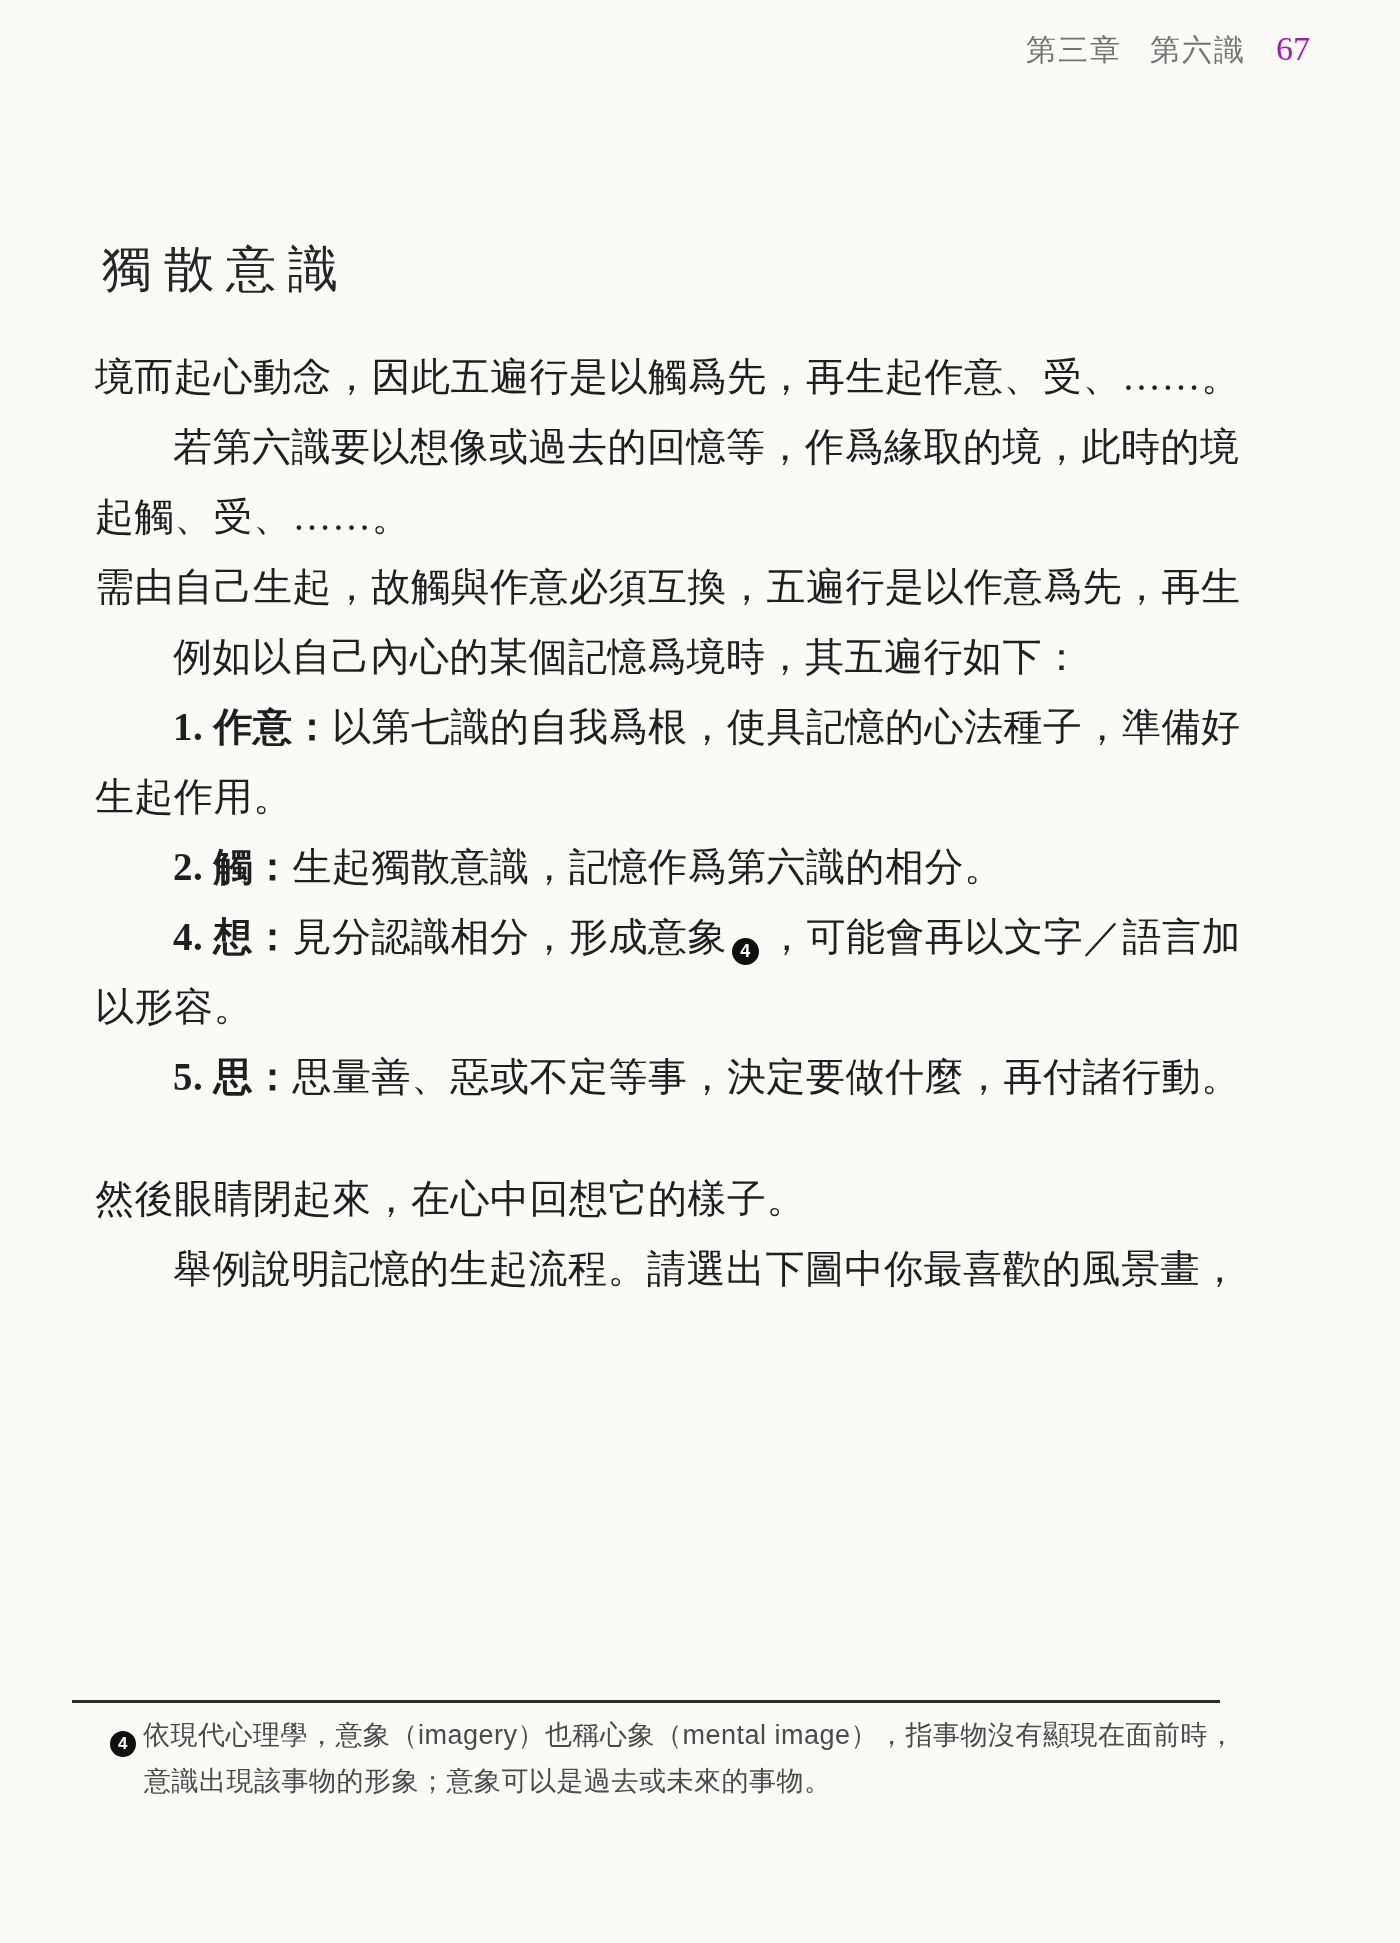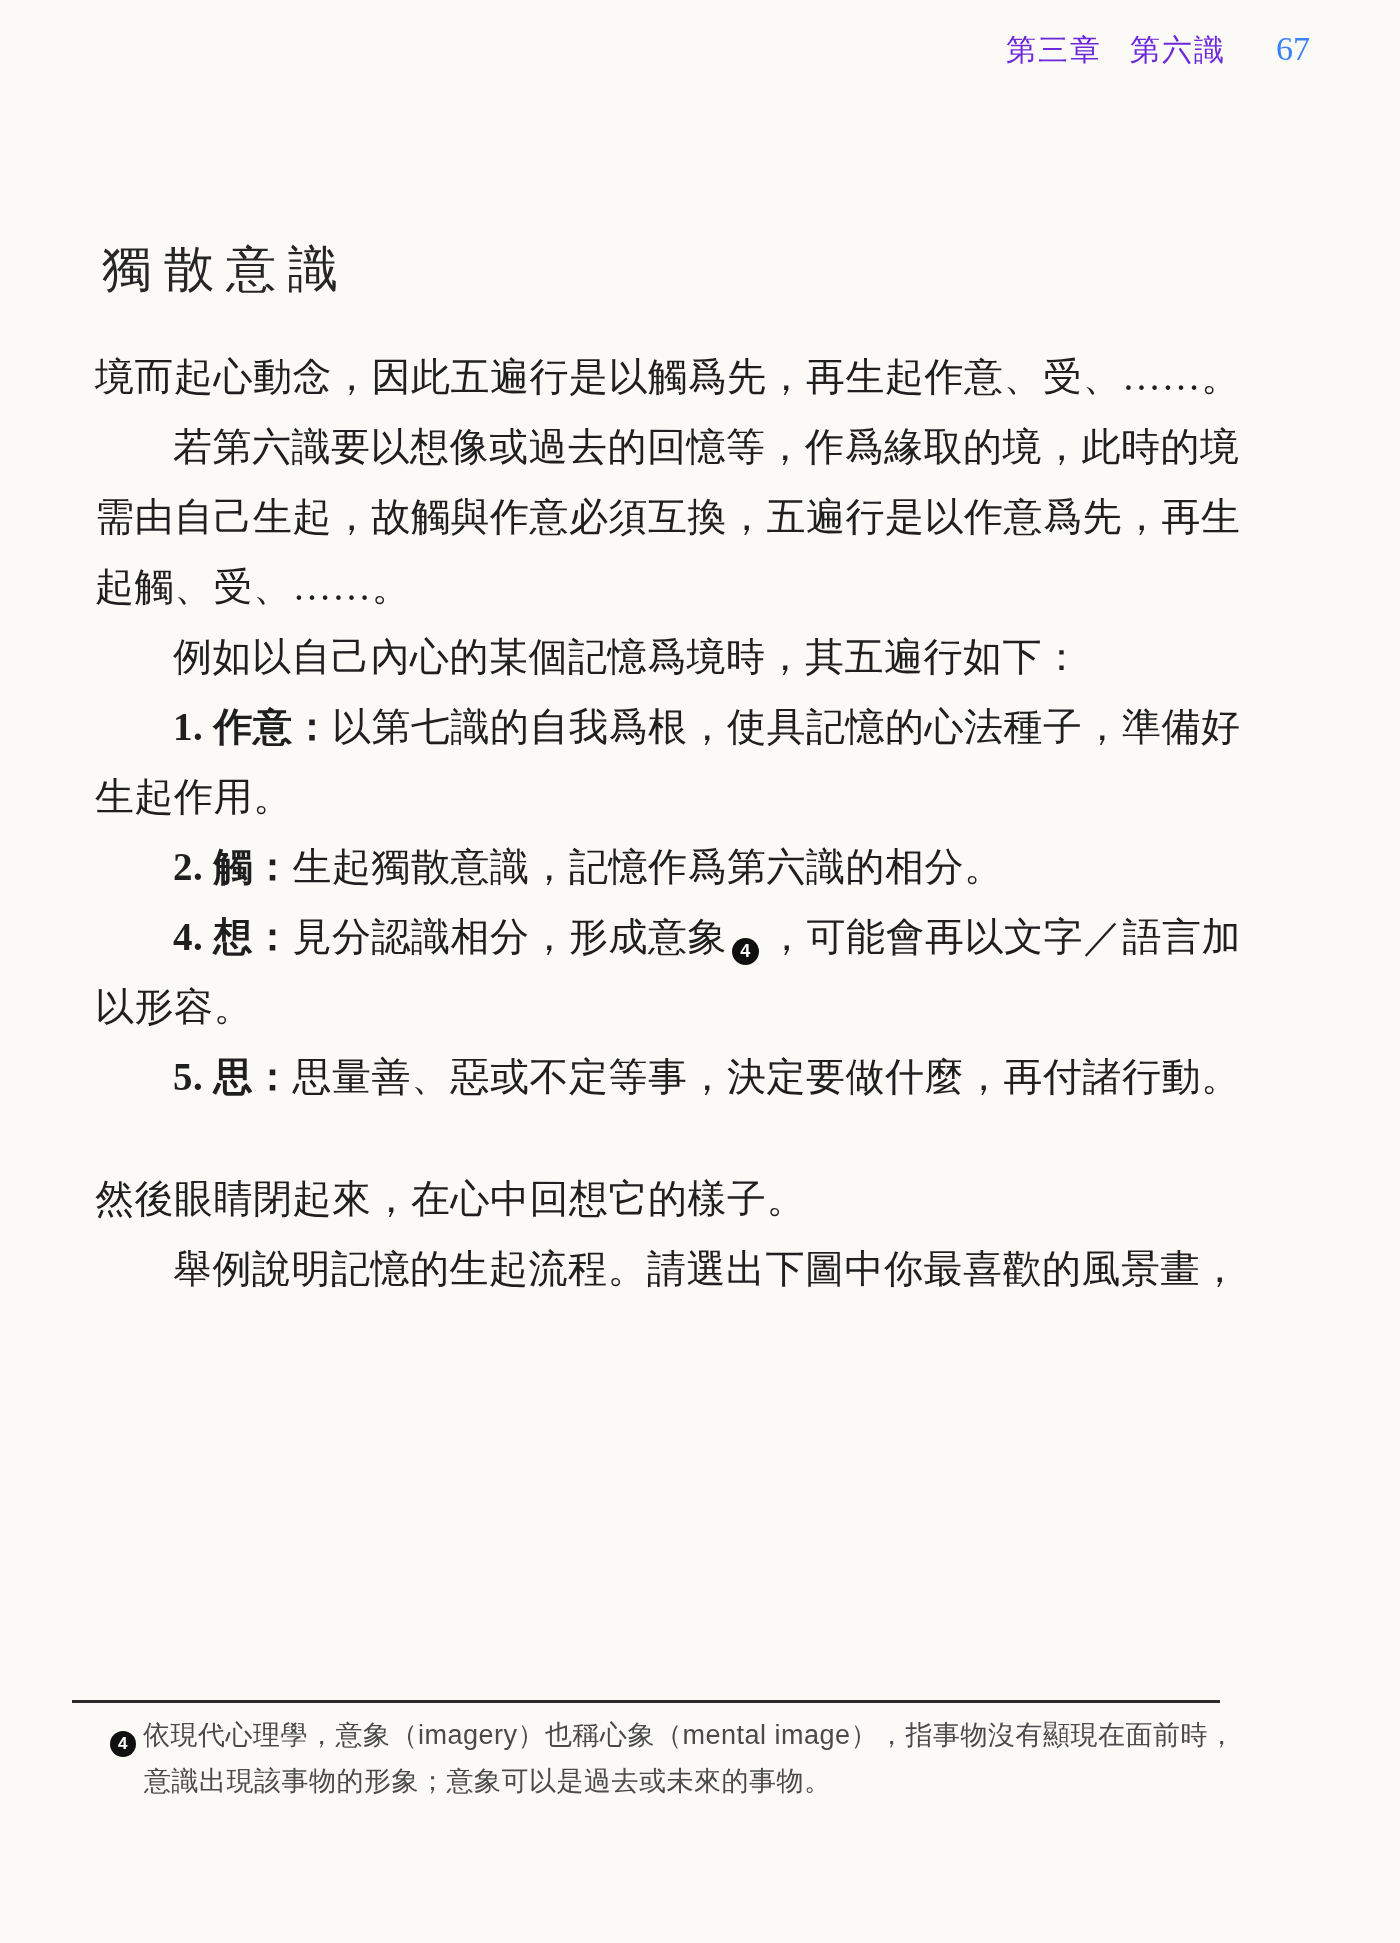--- a/index.html
+++ b/index.html
@@ -20,29 +20,29 @@
   .running-header {
     position: absolute;
     top: 30px;
     left: 0;
     width: 1310px;
     text-align: right;
     white-space: nowrap;
   }
   .running-header .hdr-cjk {
     font-size: 30px;
-    color: #6d28d9;
+    color: #737373;
     letter-spacing: 2px;
   }
   .running-header .hdr-gap { display: inline-block; width: 20px; }
   .running-header .pagenum {
     display: inline-block;
-    margin-left: 46px;
+    margin-left: 26px;
     font-size: 34px;
-    color: #3b82f6;
+    color: #a21caf;
   }
   
   .chapter-title {
     position: absolute;
     top: 216px;
     left: 102px;
     font-size: 50px;
     letter-spacing: 12px;
     color: #262626;
     font-weight: 500;
@@ -135,22 +135,22 @@
     <span class="pagenum">67</span>
   </div>
 
   <div class="chapter-title">獨散意識</div>
 
   <div class="content">
 
     <div class="line">境而起心動念，因此五遍行是以觸爲先，再生起作意、受、……。</div>
 
     <div class="line ind">若第六識要以想像或過去的回憶等，作爲緣取的境，此時的境</div>
+    <div class="line">起觸、受、……。</div>
     <div class="line">需由自己生起，故觸與作意必須互換，五遍行是以作意爲先，再生</div>
-    <div class="line">起觸、受、……。</div>
 
     <div class="line ind">例如以自己內心的某個記憶爲境時，其五遍行如下：</div>
 
     <div class="line ind"><b class="lbl">1. 作意：</b><span>以第七識的自我爲根，使具記憶的心法種子，準備好</span></div>
     <div class="line">生起作用。</div>
 
     <div class="line ind"><b class="lbl">2. 觸：</b><span>生起獨散意識，記憶作爲第六識的相分。</span></div>
 
 
     <div class="line ind"><b class="lbl">4. 想：</b><span>見分認識相分，形成意象</span><span class="fn-ref">

